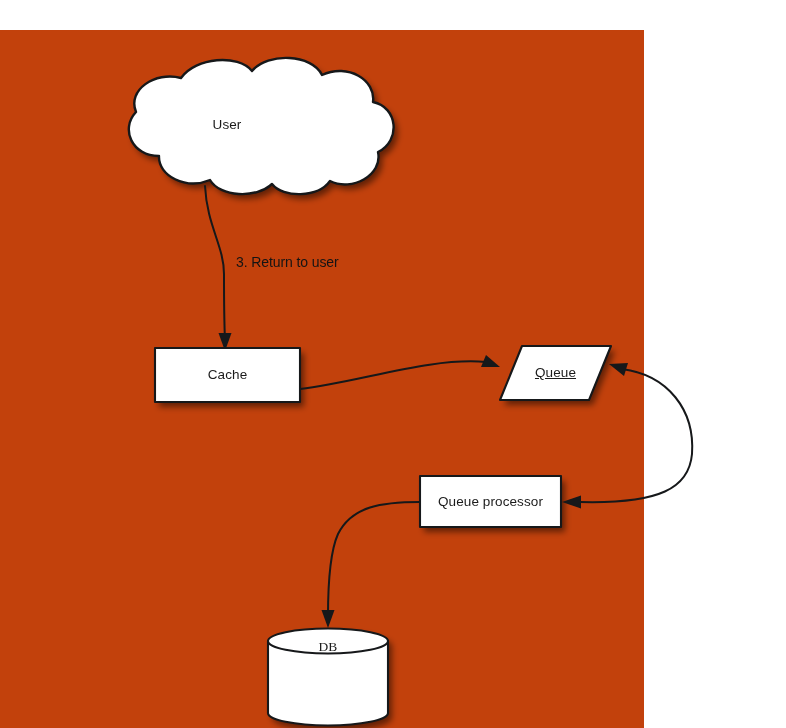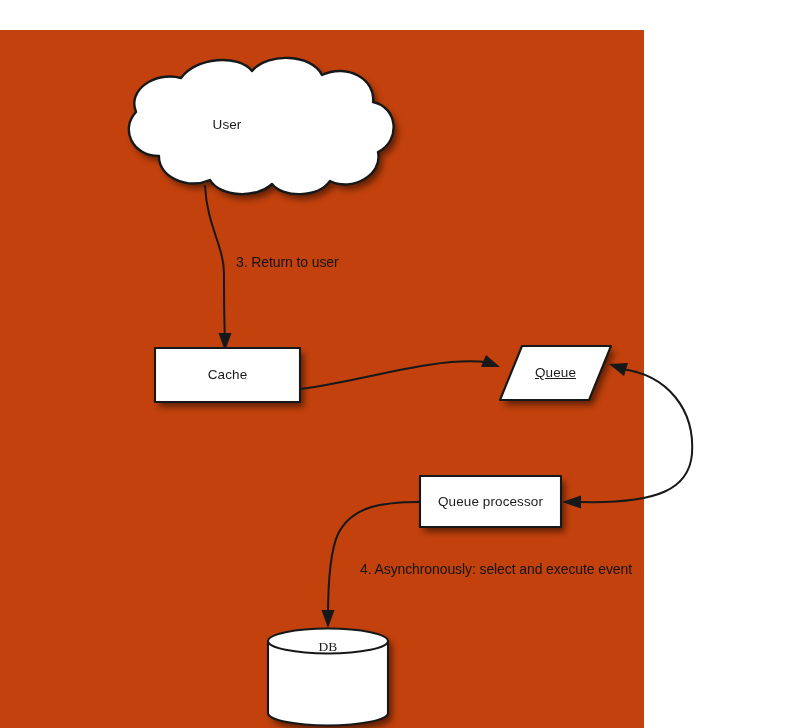--- a/index.html
+++ b/index.html
@@ -165,15 +165,14 @@
   <div class="node-label" style="left:500px; top:335px; width:111px;text-decoration:underline;">Queue</div>
 
   <div class="node-label" style="left:420px; top:464px; width:141px;">Queue processor</div>
 
   <div class="node-label" style="left:268px; top:609px; width:120px;font-family:Liberation Serif, serif;">DB</div>
 
 
 
   <div class="edge-label" style="left:236px; top:224px;">3. Return to user</div>
 
-  <div class="edge-label" style="left:360px; top:531px;">4. Asynchronously: select and execute event</div>
 
 </div>
 
 </body></html>

